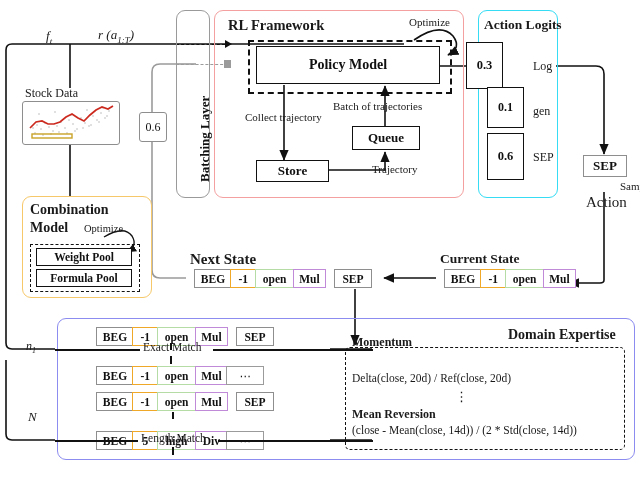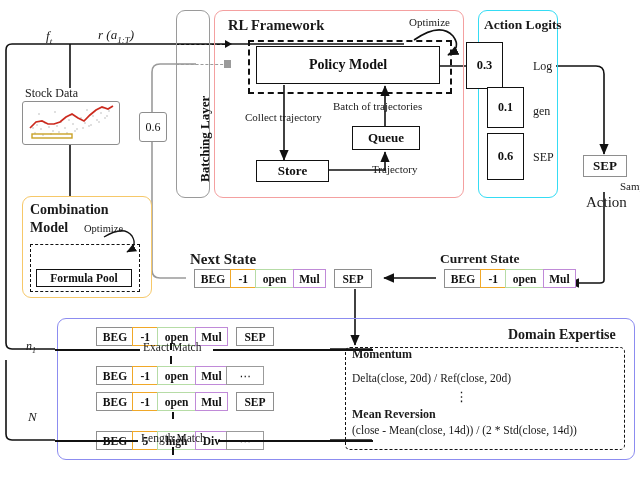--- a/index.html
+++ b/index.html
@@ -250,20 +250,21 @@
 
       <rect x="9" y="32" width="40" height="4" fill="none" stroke="#c9a227" stroke-width="1.4"></rect>
     </svg>
   </div>
 
   <div class="panel panel-comb" style="left:22px; top:196px; width:128px; height:100px;"></div>
   <div class="lbl lbl-b" style="left:30px; top:203px; font-size:14px;">Combination</div>
   <div class="lbl lbl-b" style="left:30px; top:221px; font-size:14px;">Model</div>
   <div class="lbl" style="left:84px; top:224px; font-size:10.5px;">Optimize</div>
   <div class="dashbox dashbox-thin" style="left:30px; top:244px; width:108px; height:46px;"></div>
+  <div class="box" style="left:36px; top:248px; width:96px; height:18px; font-size:11.5px;">Weight Pool</div>
   <div class="box" style="left:36px; top:269px; width:96px; height:18px; font-size:11.5px;">Formula Pool</div>
 
   <div class="panel panel-batch" style="left:176px; top:10px; width:32px; height:186px;"></div>
   <div class="vert-text" style="left:197px; top:182px; font-size:13px;">Batching  Layer</div>
   <div class="box box-gray" style="left:139px; top:112px; width:28px; height:30px; font-size:12px; font-weight:normal; border-radius:3px;">0.6</div>
 
   <div class="panel panel-rl" style="left:214px; top:10px; width:248px; height:186px;"></div>
   <div class="lbl lbl-b" style="left:228px; top:18px; font-size:14.5px;">RL Framework</div>
   <div class="lbl" style="left:409px; top:17px; font-size:11px;">Optimize</div>
 
@@ -353,21 +354,21 @@
 
   <div class="hl" style="left:55px; top:440px; width:83px;"></div>
   <div class="lbl" style="left:141px; top:433px; font-size:11.5px;">Length Match</div>
   <div class="hl" style="left:218px; top:440px; width:155px;"></div>
   <div class="vl" style="left:172px; top:412px; height:7px;"></div>
   <div class="vl" style="left:172px; top:447px; height:8px;"></div>
 
   <div class="lbl lbl-b" style="left:508px; top:328px; font-size:14px;">Domain Expertise</div>
   <div class="dashbox dashbox-thin" style="left:345px; top:347px; width:278px; height:101px; border-radius:5px;"></div>
 
-  <div class="lbl lbl-b" style="left:352px; top:348px; font-size:12px;">Momentum</div>
+  <div class="lbl lbl-b" style="left:352px; top:336px; font-size:12px;">Momentum</div>
   <div class="lbl" style="left:352px; top:373px; font-size:11.5px;">Delta(close, 20d) / Ref(close, 20d)</div>
 
   <div class="lbl" style="left:455px; top:390px; font-size:13px;">⋮</div>
 
   <div class="lbl lbl-b" style="left:352px; top:408px; font-size:12px;">Mean Reversion</div>
   <div class="lbl" style="left:352px; top:425px; font-size:11.5px;">(close - Mean(close, 14d)) / (2 * Std(close, 14d))</div>
 
 </div>
 
 </body></html>

